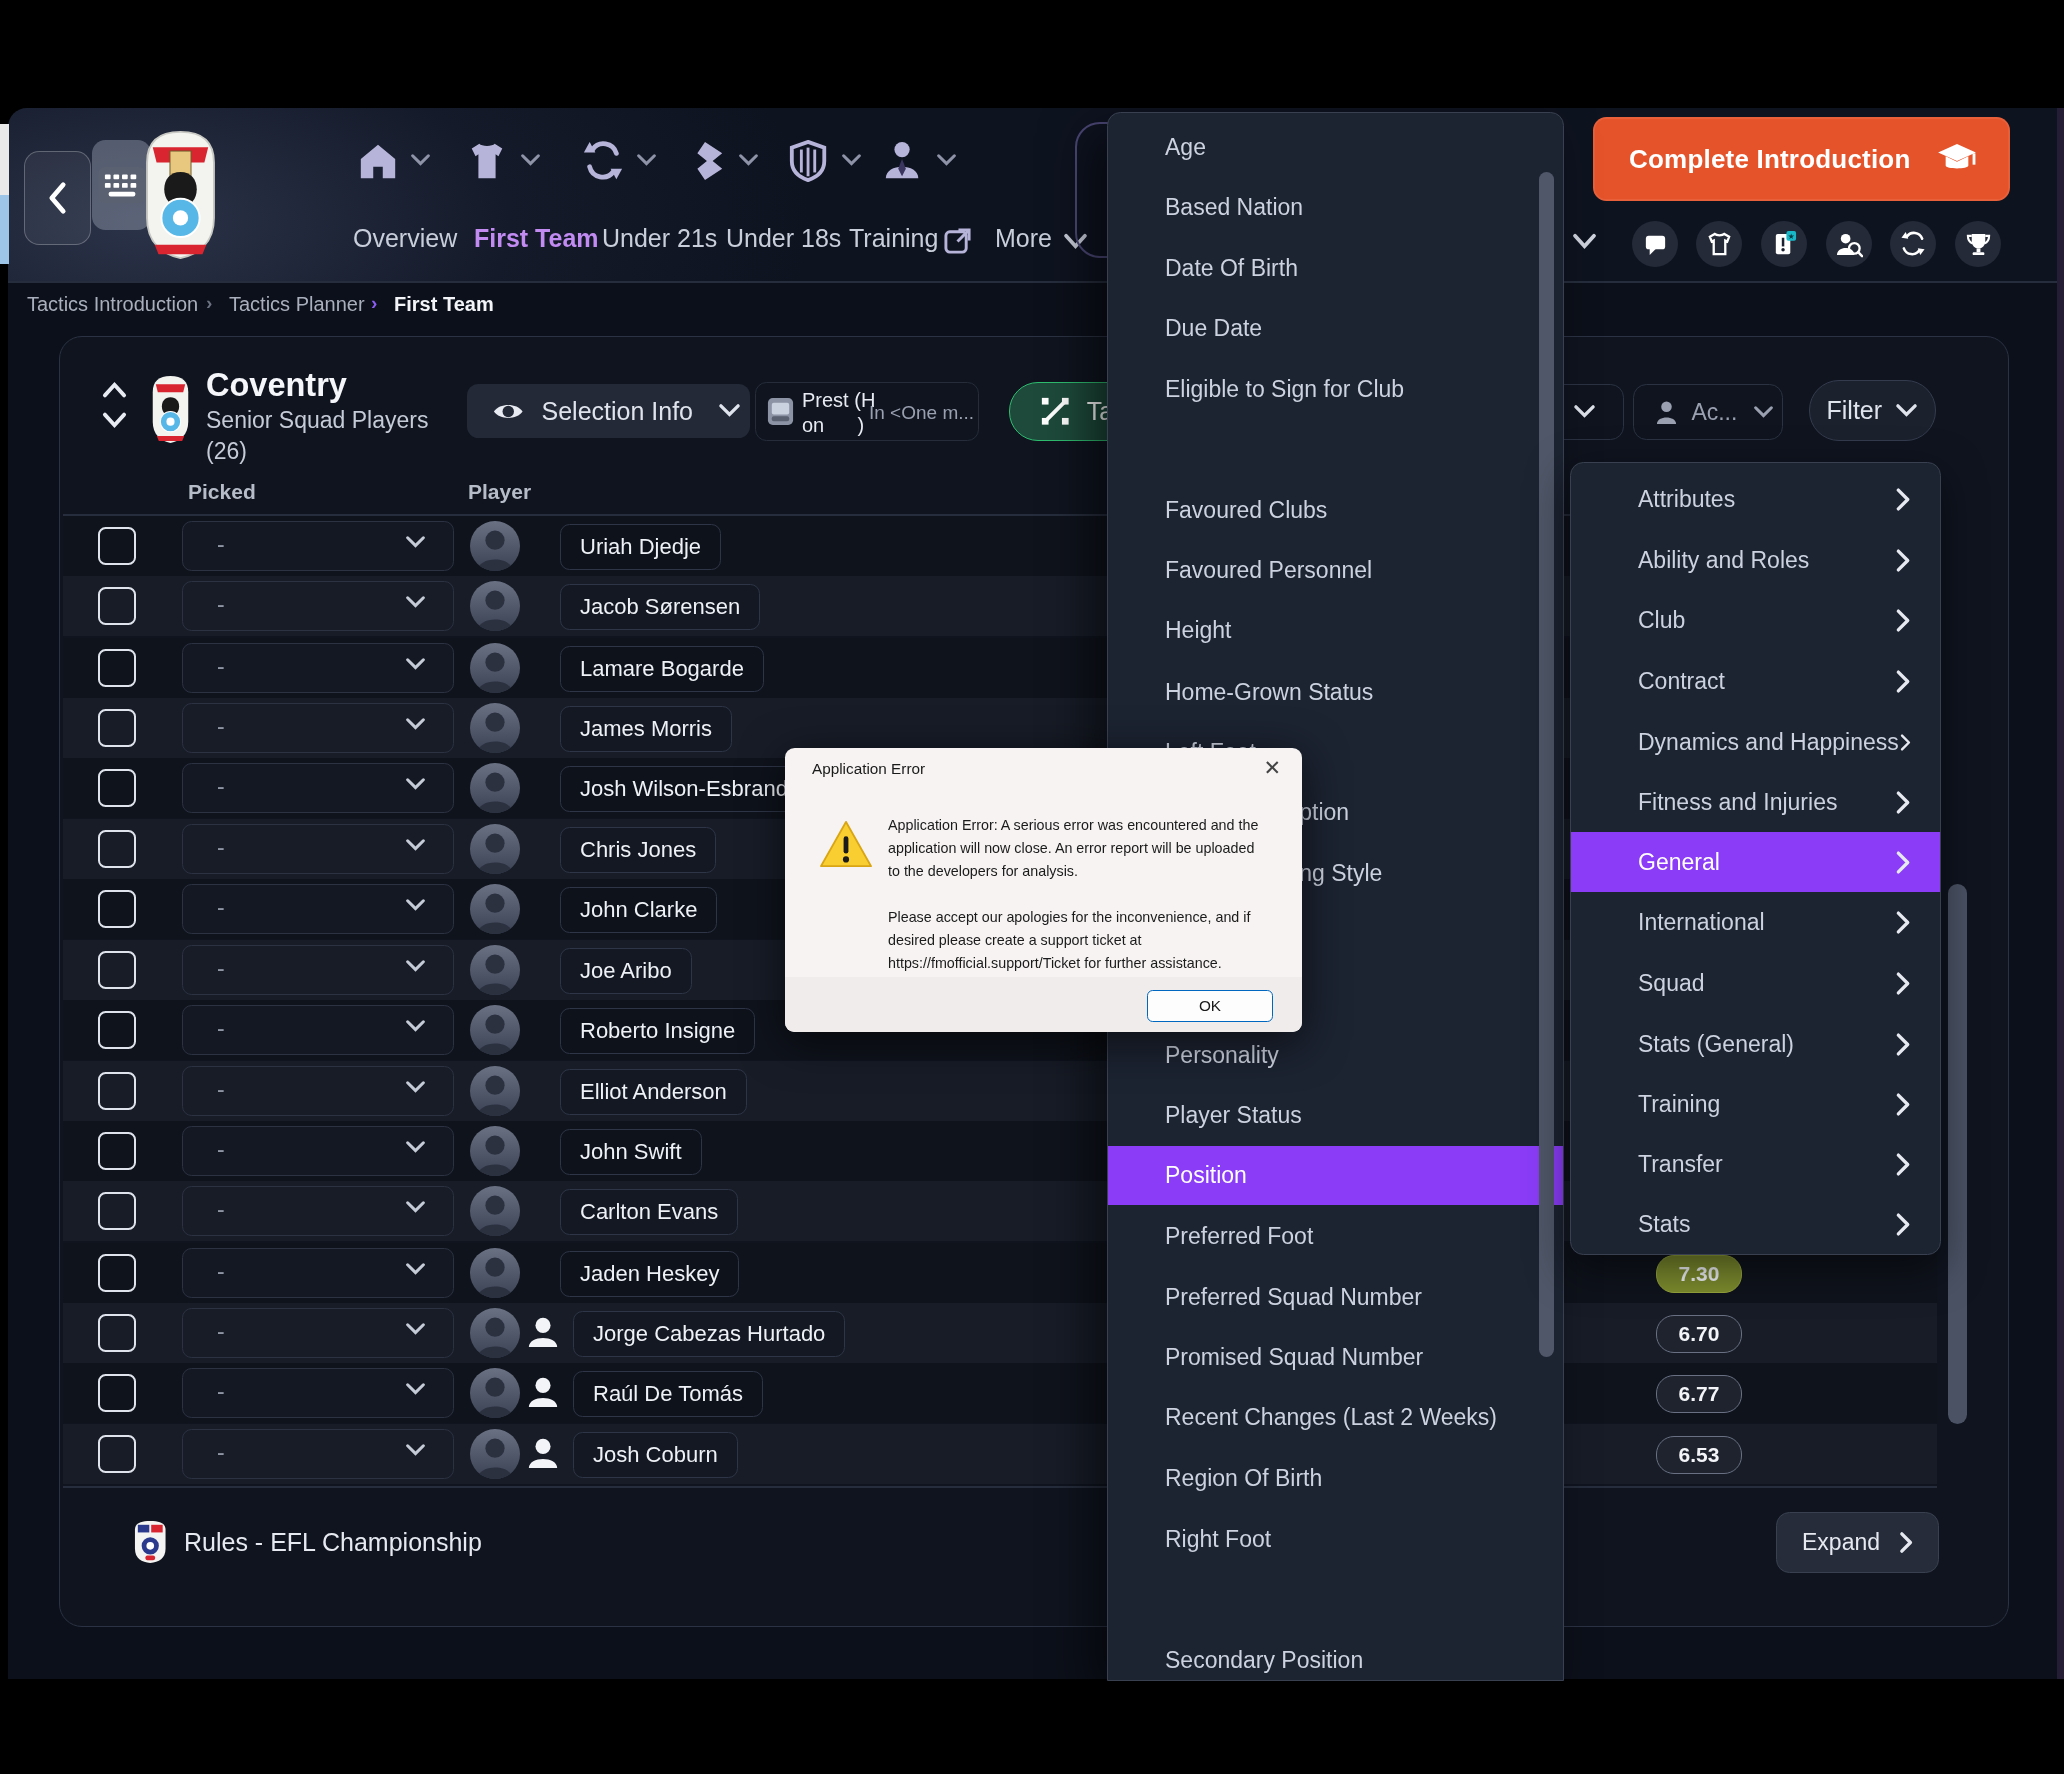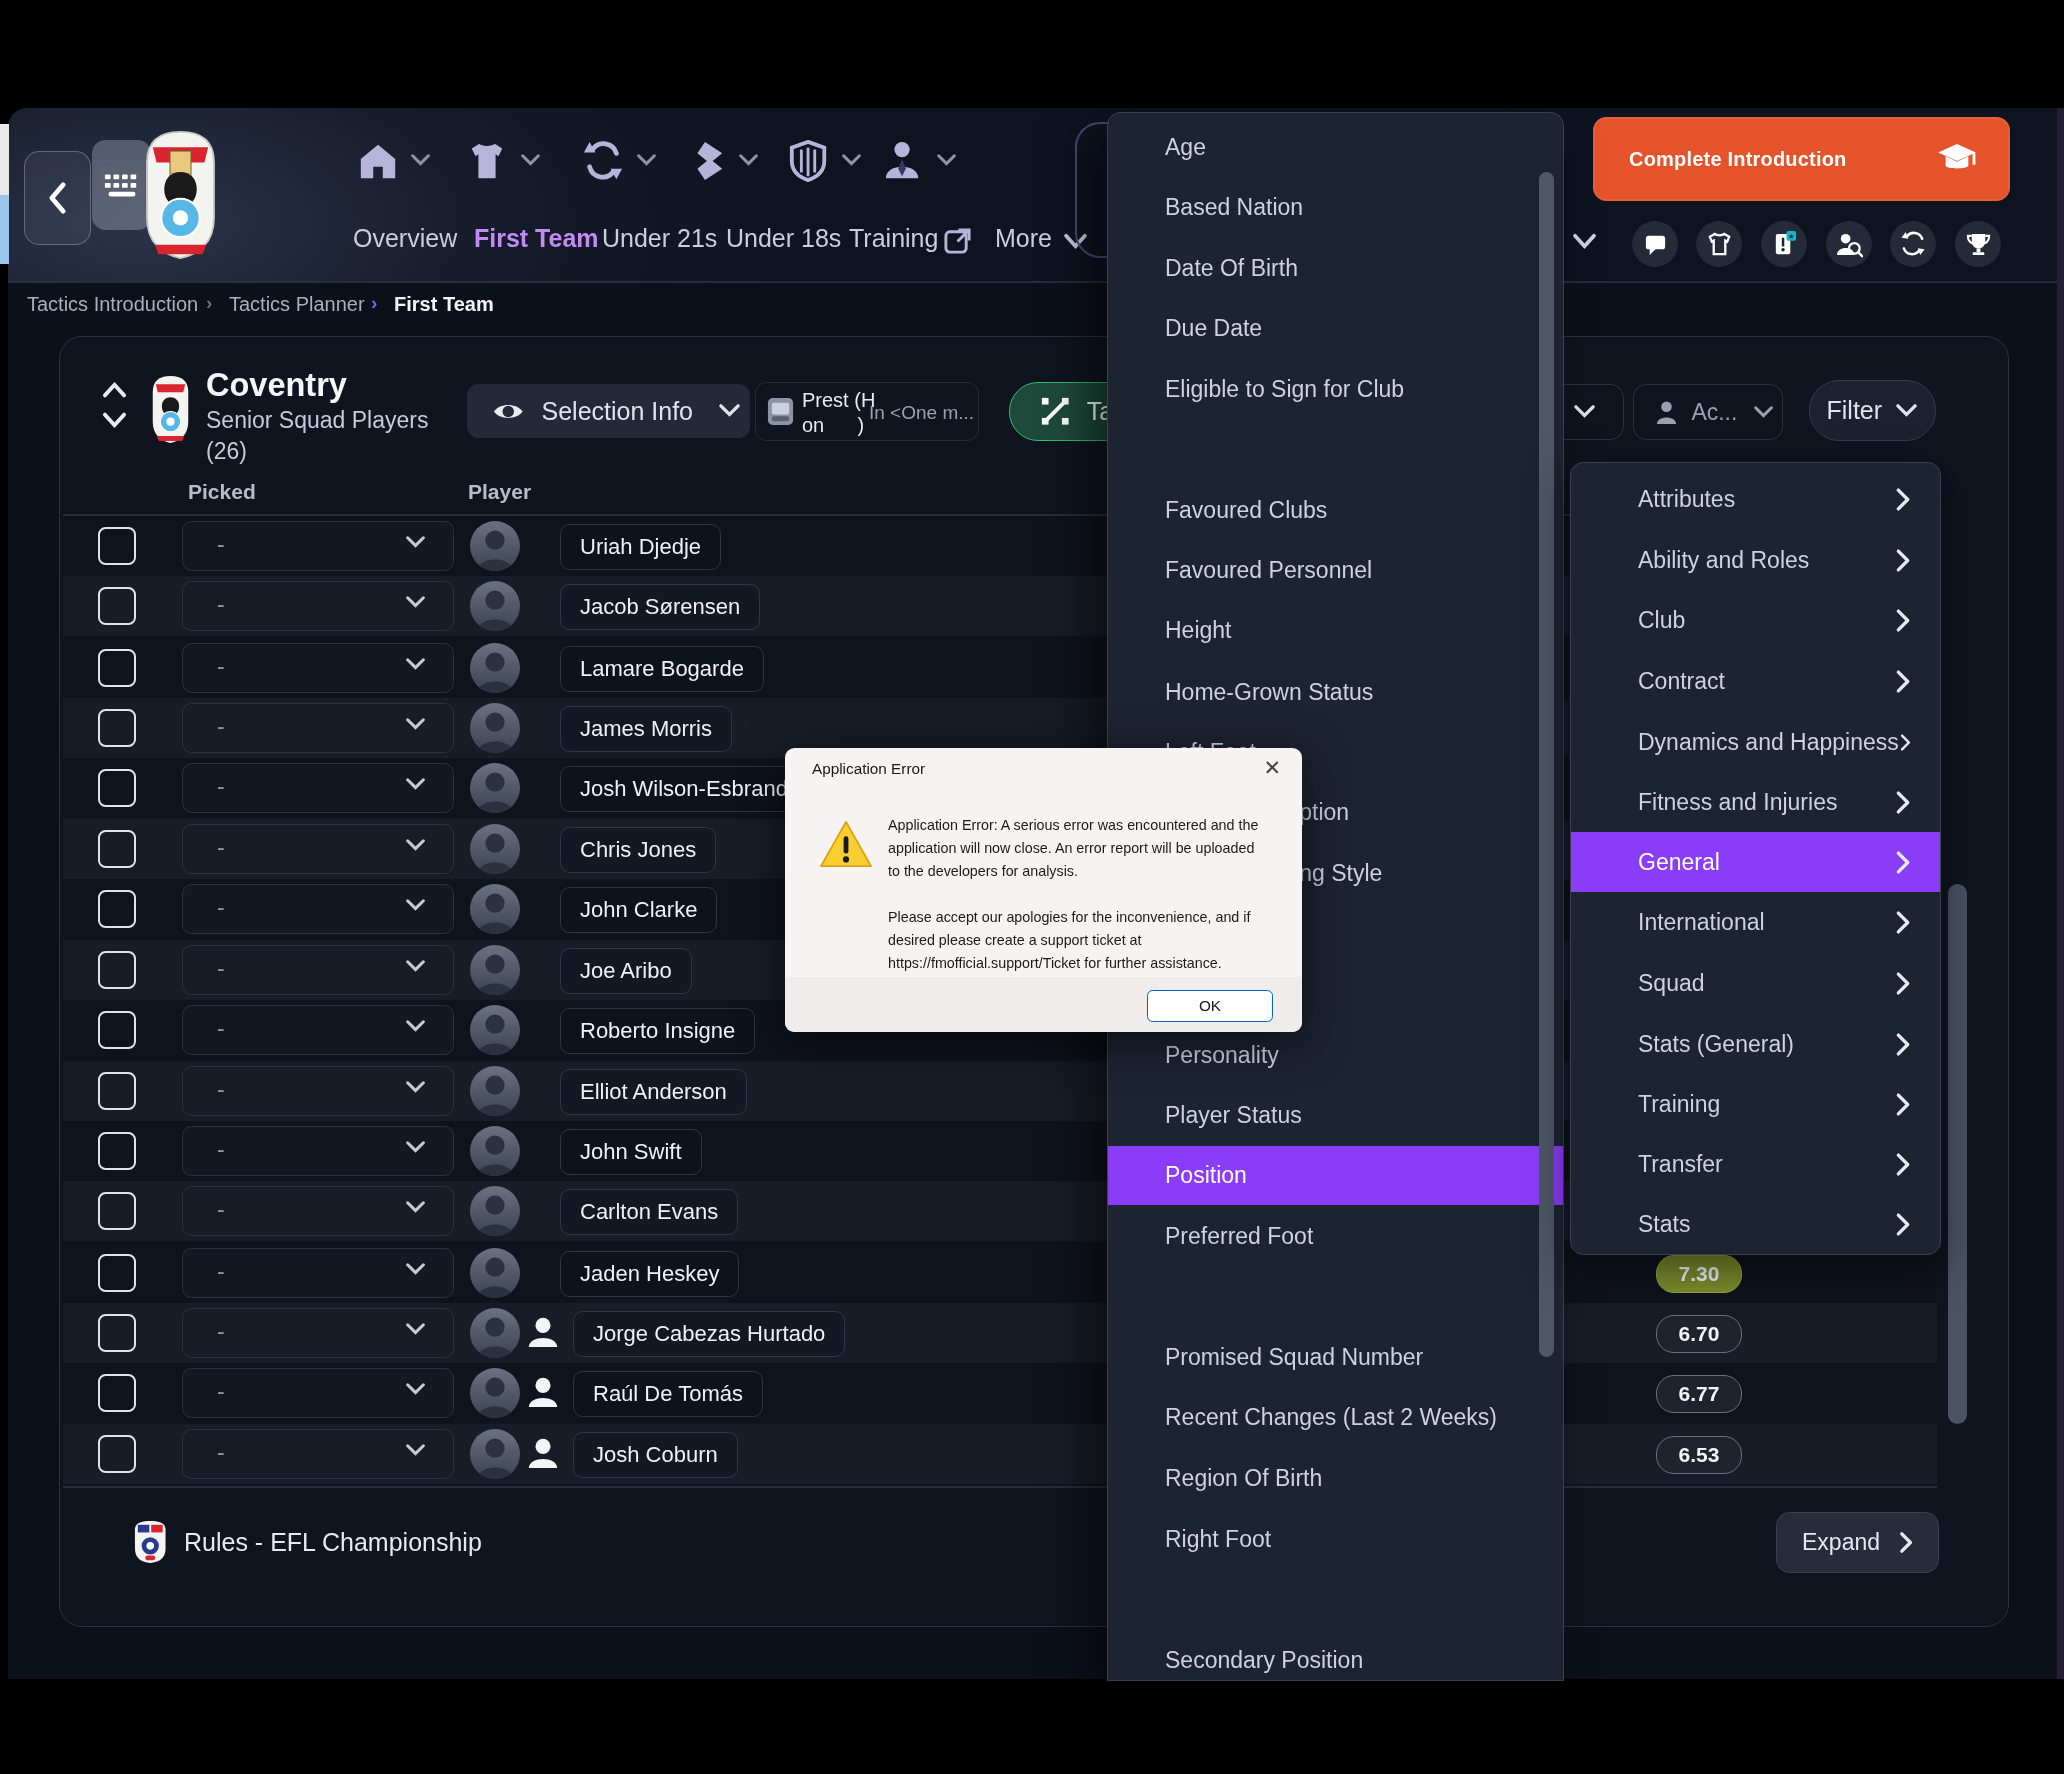--- a/index.html
+++ b/index.html
@@ -18,21 +18,21 @@
   .ghost-btn{border:1.9px solid rgba(255,255,255,.25);border-radius:15.3px;background:rgba(255,255,255,.06);}
   #back-btn{left:24px;top:151px;width:65px;height:92px;display:flex;align-items:center;justify-content:center;}
   #kbd-btn{left:92px;top:140px;width:59px;height:90px;background:rgba(170,180,198,.38);border-radius:13.4px;
            display:flex;align-items:center;justify-content:center;border:none;}
   .tab{font-size:25px;color:#c9cedb;}
   .tab.active{color:#c18bf2;font-weight:bold;}
   #tab-underline{left:472px;top:355px;width:109px;height:4.8px;background:#7c3aed;border-radius:2.9px;}
   #search-box{left:1075px;top:122px;width:163px;height:132px;border:2.9px solid #4c4878;border-radius:25px;}
   #complete-btn{left:1593px;top:117px;width:417px;height:84px;background:#e5532a;border-radius:13.4px;
     display:flex;align-items:center;box-shadow:inset 0 0 0 1.9px rgba(255,255,255,.08);}
-  #complete-btn span{color:#fff;font-weight:bold;font-size:20px;margin-left:36px;letter-spacing:0.2px;}
+  #complete-btn span{color:#fff;font-weight:bold;font-size:26px;margin-left:36px;letter-spacing:0.2px;}
   .circ-btn{width:46px;height:46px;border-radius:50%;background:#242a38;display:flex;align-items:center;justify-content:center;}
   
   .crumb{font-size:20px;color:#a9afbc;}
   .crumb.last{color:#f2f4f8;font-weight:bold;}
   .crumb-sep{font-size:19px;color:#6b7180;font-weight:bold;}
   .crumb-sep.purple{color:#8b5cf6;}
   
   #panel{left:59px;top:336px;width:1948px;height:1289px;border:1px solid #2b3243;border-radius:23px;background:#0f141f;}
   #hdr-club{font-size:32.5px;font-weight:bold;color:#f4f6fa;}
   .hdr-sub{font-size:23px;color:#c6cbd8;}
@@ -709,20 +709,23 @@
       </div>
       <div class="menu-item" style="top: 973px;">
         <span>Player Status</span>
       </div>
       <div class="menu-item selected" style="top: 1033px;">
         <span>Position</span>
       </div>
       <div class="menu-item" style="top: 1094px;">
         <span>Preferred Foot</span>
       </div>
+      <div class="menu-item" style="top: 1155px;">
+        <span>Preferred Squad Number</span>
+      </div>
       <div class="menu-item" style="top: 1215px;">
         <span>Promised Squad Number</span>
       </div>
       <div class="menu-item" style="top: 1275px;">
         <span>Recent Changes (Last 2 Weeks)</span>
       </div>
       <div class="menu-item" style="top: 1336px;">
         <span>Region Of Birth</span>
       </div>
       <div class="menu-item" style="top: 1397px;">

